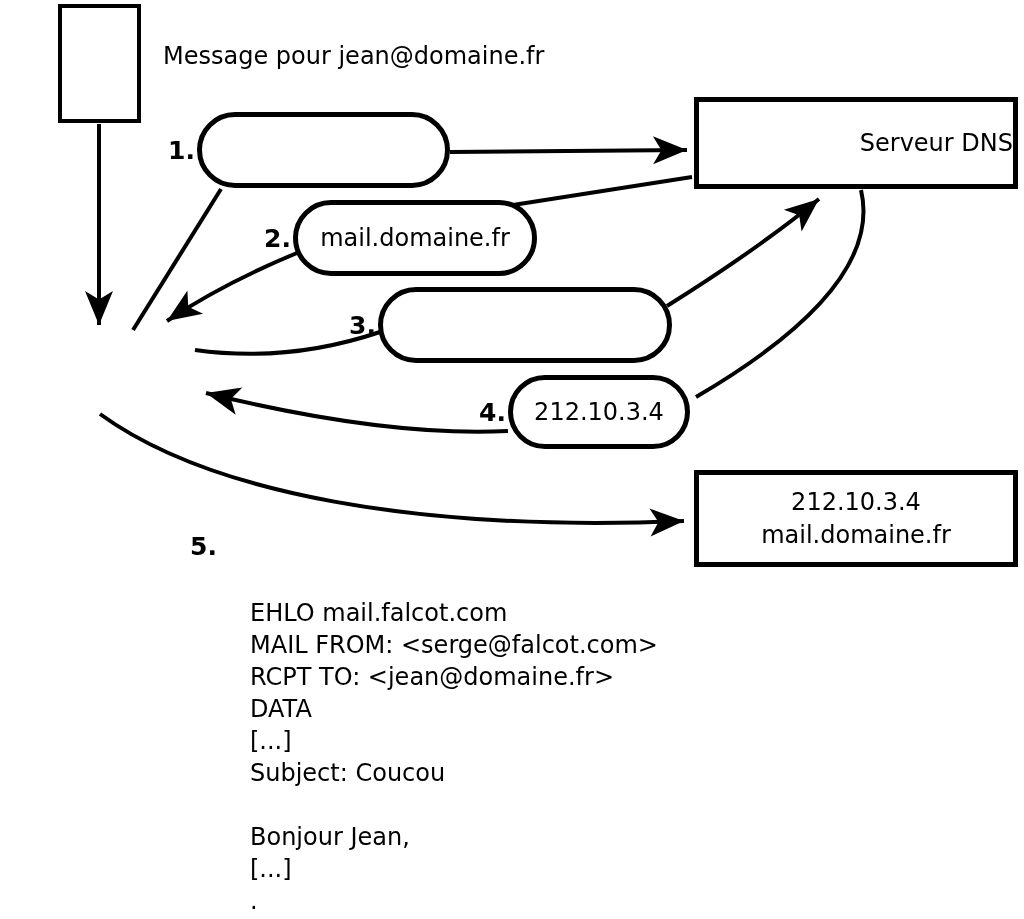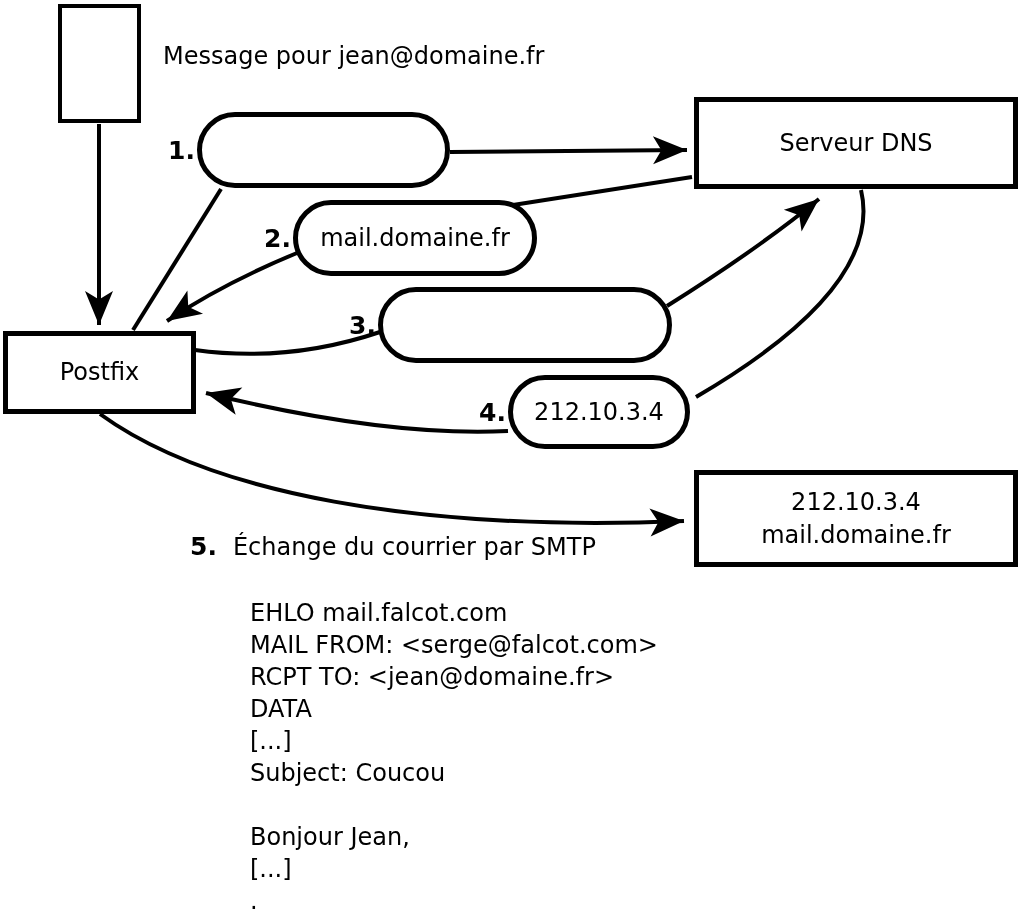--- a/index.html
+++ b/index.html
@@ -103,27 +103,24 @@
     <path d="M667,306 Q758,249 819,199" marker-end="url(#arrowhead)"></path>
     <path d="M861,190 Q884,287 696,397"></path>
     <path d="M508,431 Q385,437 206,393" marker-end="url(#arrowhead)"></path>
     <path d="M100,414 C210,494 420,532 684,521" marker-end="url(#arrowhead)"></path>
   </svg>
 
   <div class="node rect-node" style="left:58px; top:4px; width:83px; height:119px; border-width:4px;"></div>
 
   <div class="free-text" style="left:163px; top:42px;">Message pour jean@domaine.fr</div>
 
-  <div class="node" style="left:694px; top:97px; width:324px; height:92px;">
+  <div class="node" style="left:694px; top:97px; width:324px; height:92px;justify-content:flex-end;">
     <span>Serveur DNS</span>
   </div>
 
-  <div class="node" style="left:3px; top:331px; width:193px; height:83px;">
-    <span>Postfix</span>
-  </div>
 
   <div class="pill" style="left:197px; top:112px; width:253px; height:76px;">
     <span class="num">1.</span>
   </div>
 
   <div class="pill" style="left:293px; top:200px; width:244px; height:76px;">
     <span class="num">2.</span>
     <span>mail.domaine.fr</span>
   </div>
 
@@ -136,21 +133,20 @@
     <span>212.10.3.4</span>
   </div>
 
   <div class="node mail-server-box" style="left:694px; top:470px; width:324px; height:97px;">
     <span>212.10.3.4</span>
     <span>mail.domaine.fr</span>
   </div>
 
   <div class="step5" style="left:190px; top:532px;">
     <span class="num">5.</span>
-    <span>Échange du courrier par SMTP</span>
   </div>
 
   <div class="smtp-block" style="left:250px; top:597px;">EHLO mail.falcot.com
 MAIL FROM: &lt;serge@falcot.com&gt;
 RCPT TO: &lt;jean@domaine.fr&gt;
 DATA
 [...]
 Subject: Coucou
 
 Bonjour Jean,

